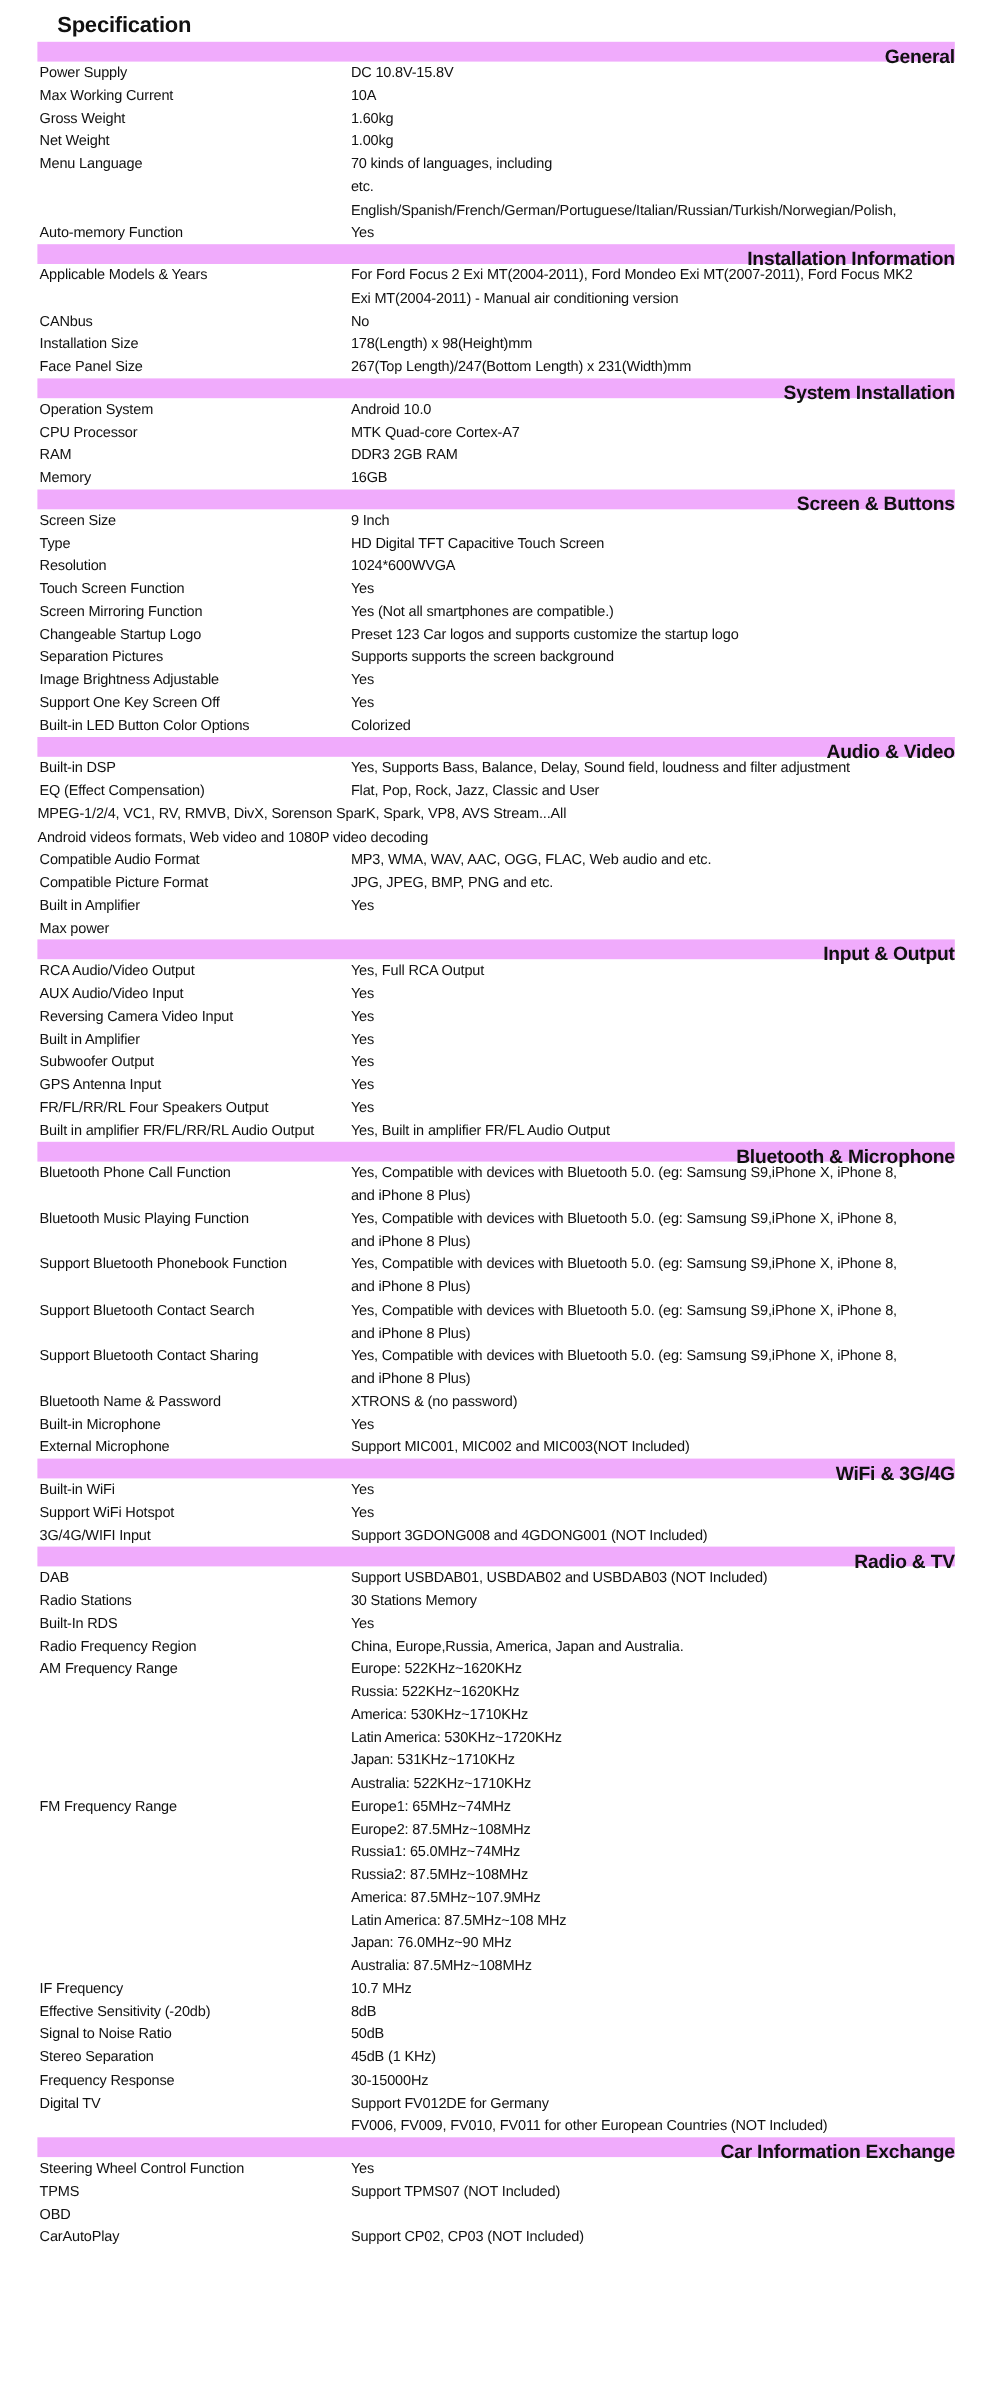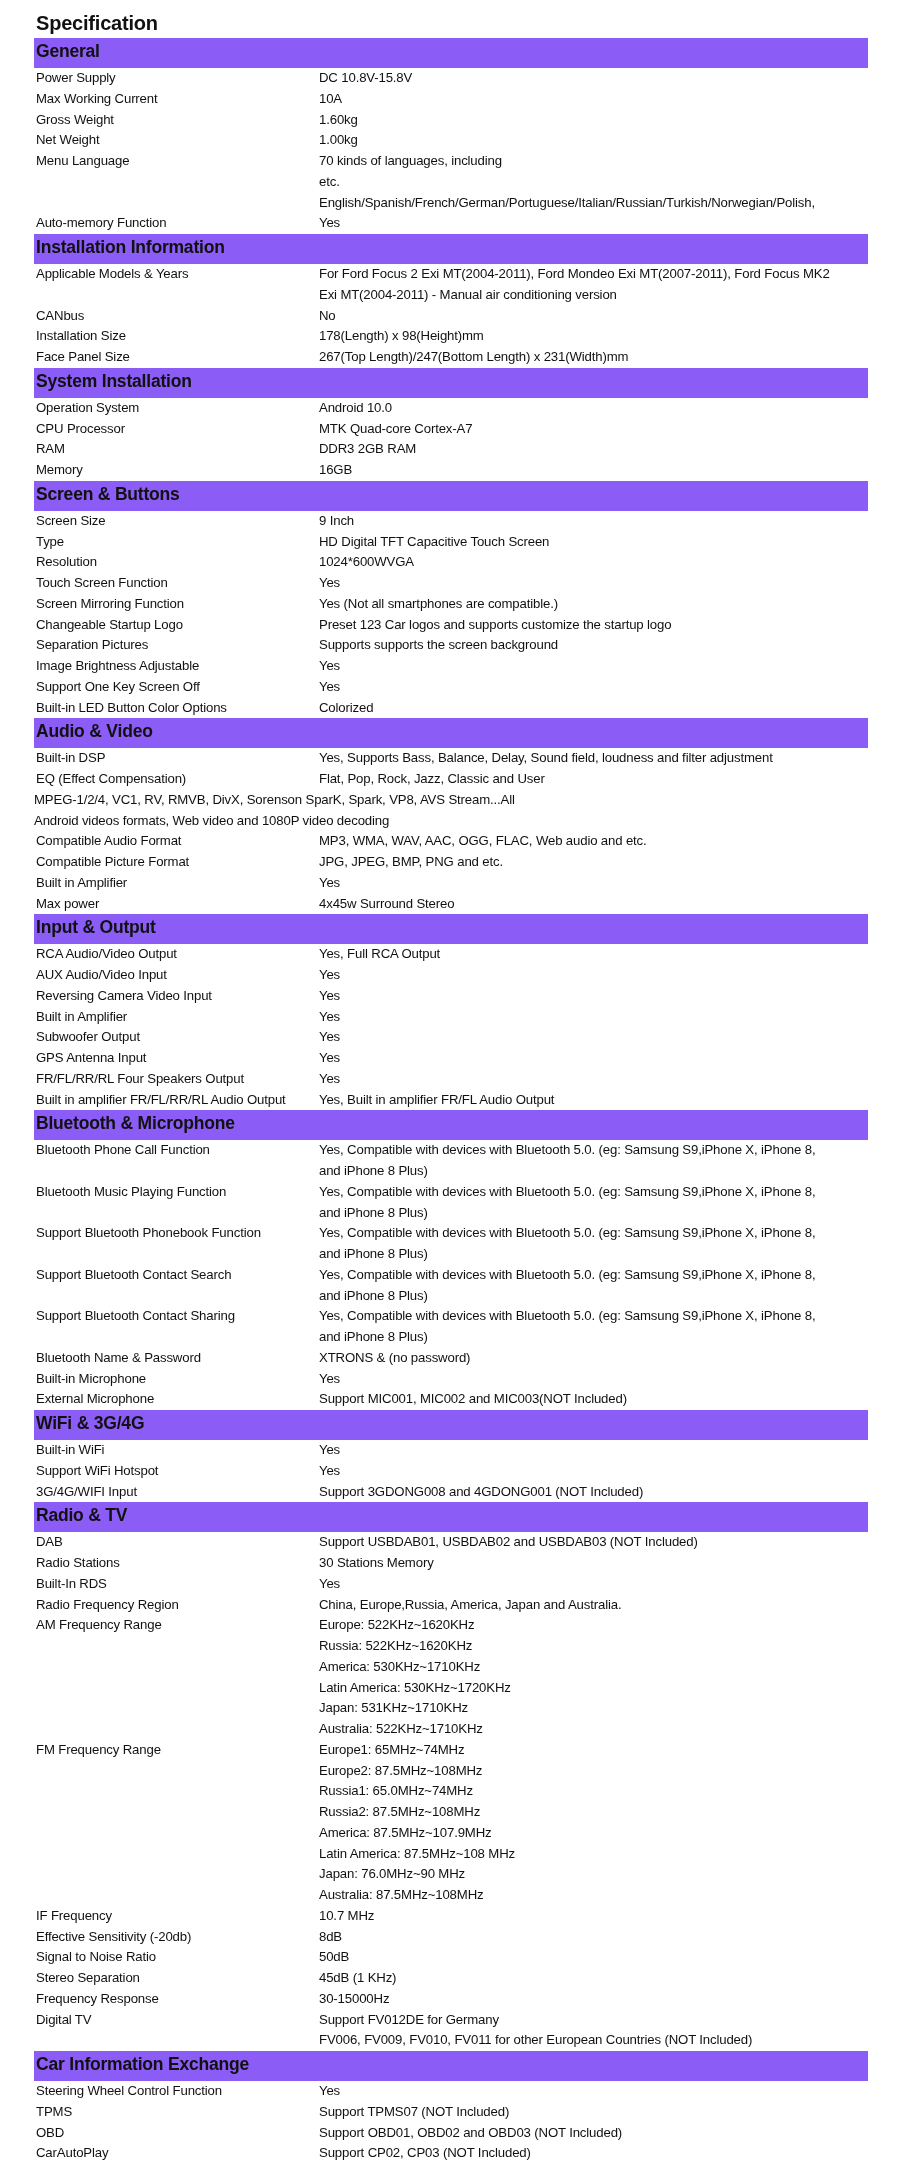--- a/index.html
+++ b/index.html
@@ -1,20 +1,20 @@
 <!DOCTYPE html>
 <html><head>
 <meta charset="utf-8">
 <style>
   html, body { margin: 0; padding: 0; background: #ffffff; }
   body { width: 900px; height: 2168px; overflow: hidden; position: relative;
          font-family: "Liberation Sans", "DejaVu Sans", sans-serif; color: #111; }
   #page { position: absolute; left: 34px; top: 8px; width: 834px; }
-  .title { font-size: 20px; font-weight: bold; height: 30px; line-height: 30px; padding-left: 2px; letter-spacing: -0.2px; }
-  .section-head { background: #8b5cf6; height: 30px; line-height: 26px; font-size: 17.5px; font-weight: bold; padding-left: 2px; letter-spacing: -0.2px; }
+  .title { font-size: 20px; font-weight: bold; height: 30px; line-height: 30px; padding-left: 2px; letter-spacing: -0.2px; margin-left: 16px; }
+  .section-head { background: #f0abfc; height: 18px; line-height: 26px; font-size: 17.5px; font-weight: bold; padding-left: 2px; letter-spacing: -0.2px; text-align: right; }
   .row { display: flex; font-size: 13.2px; }
   .label { width: 283px; padding-left: 2px; flex: none; line-height: 20.75px; white-space: nowrap; letter-spacing: -0.15px; }
   .values { flex: 1; }
   .val-line { line-height: 20.75px; white-space: nowrap; letter-spacing: -0.15px; }
 </style>
 </head>
 <body>
 
 <div id="page">
   <div class="title">Specification</div>
@@ -211,23 +211,20 @@
           </div>
         </div>
         <div class="row">
           <div class="label">Built in Amplifier</div>
           <div class="values">
             <div class="val-line">Yes</div>
           </div>
         </div>
         <div class="row">
           <div class="label">Max power</div>
-          <div class="values">
-            <div class="val-line">4x45w Surround Stereo</div>
-          </div>
         </div>
       </div>
       <div>
         <div class="section-head">Input &amp; Output</div>
         <div class="row">
           <div class="label">RCA Audio/Video Output</div>
           <div class="values">
             <div class="val-line">Yes, Full RCA Output</div>
           </div>
         </div>
@@ -448,23 +445,20 @@
           </div>
         </div>
         <div class="row">
           <div class="label">TPMS</div>
           <div class="values">
             <div class="val-line">Support TPMS07 (NOT Included)</div>
           </div>
         </div>
         <div class="row">
           <div class="label">OBD</div>
-          <div class="values">
-            <div class="val-line">Support OBD01, OBD02 and OBD03 (NOT Included)</div>
-          </div>
         </div>
         <div class="row">
           <div class="label">CarAutoPlay</div>
           <div class="values">
             <div class="val-line">Support CP02, CP03 (NOT Included)</div>
           </div>
         </div>
       </div>
     </div>
 </div>

